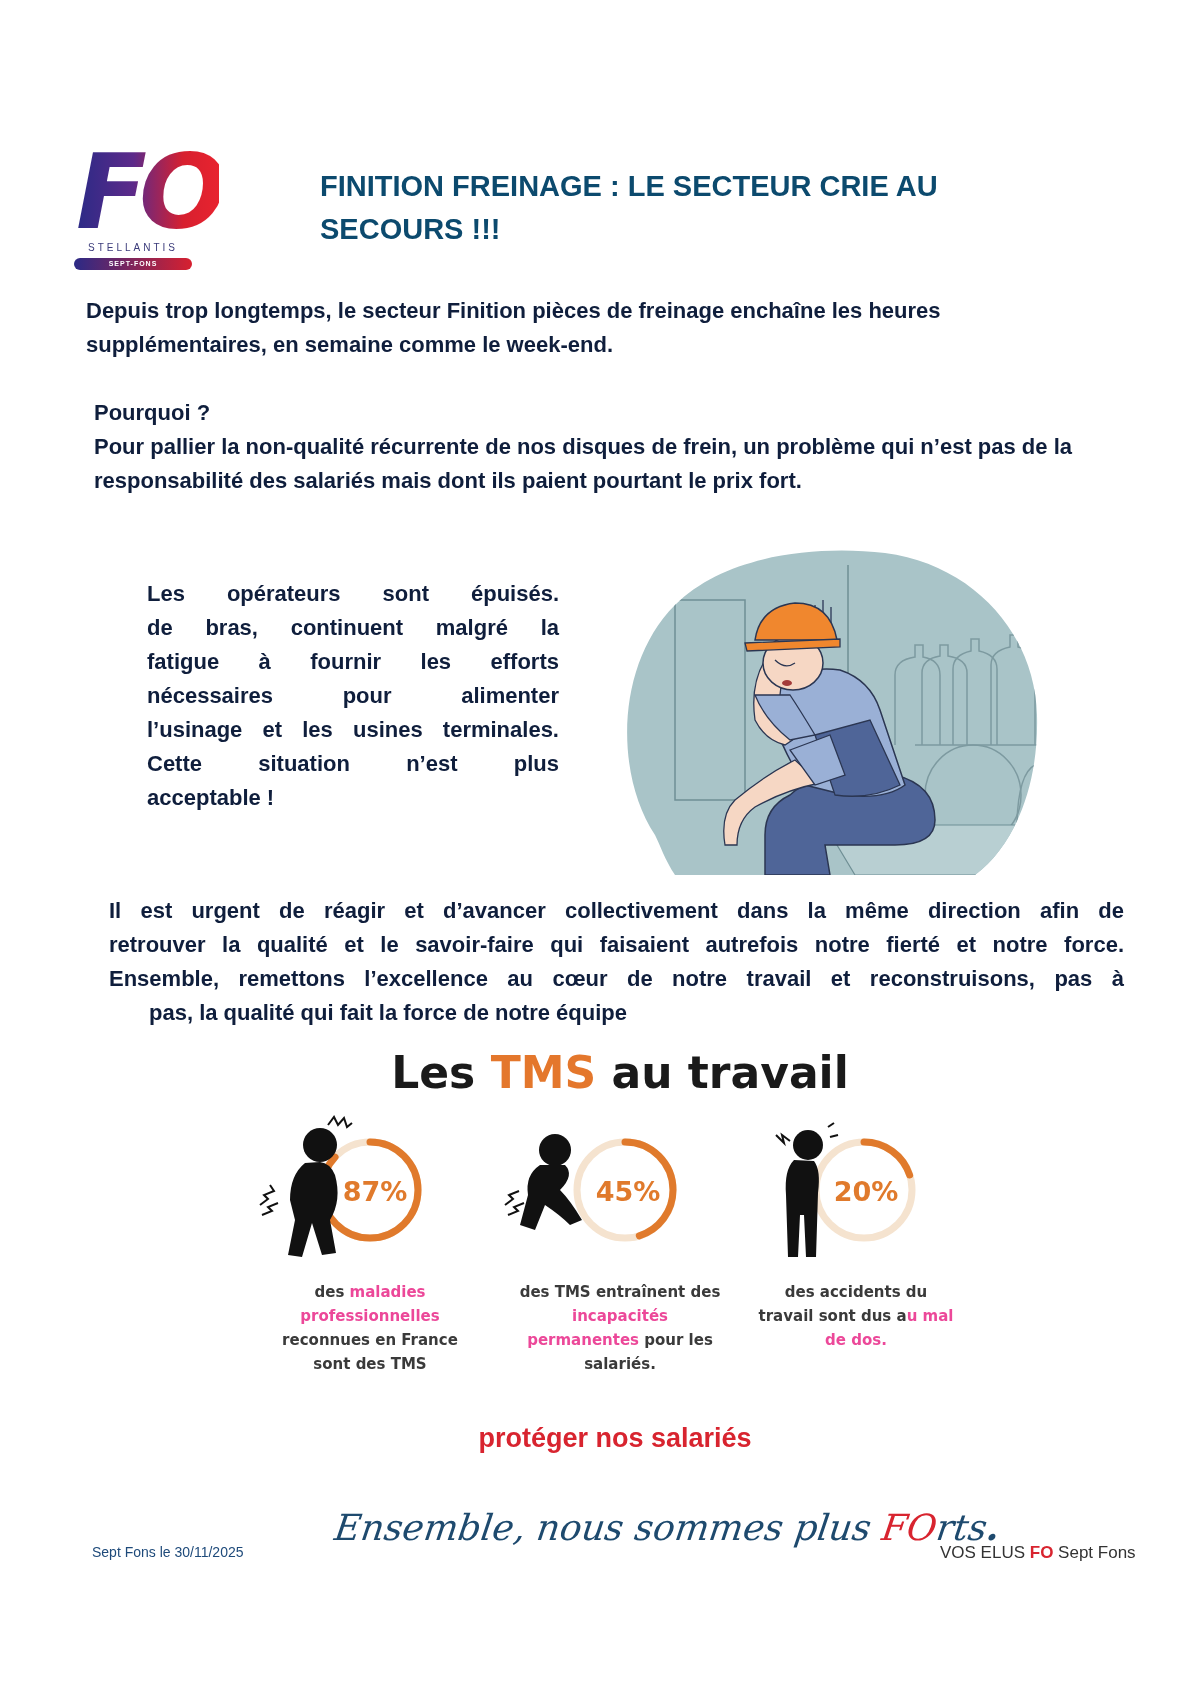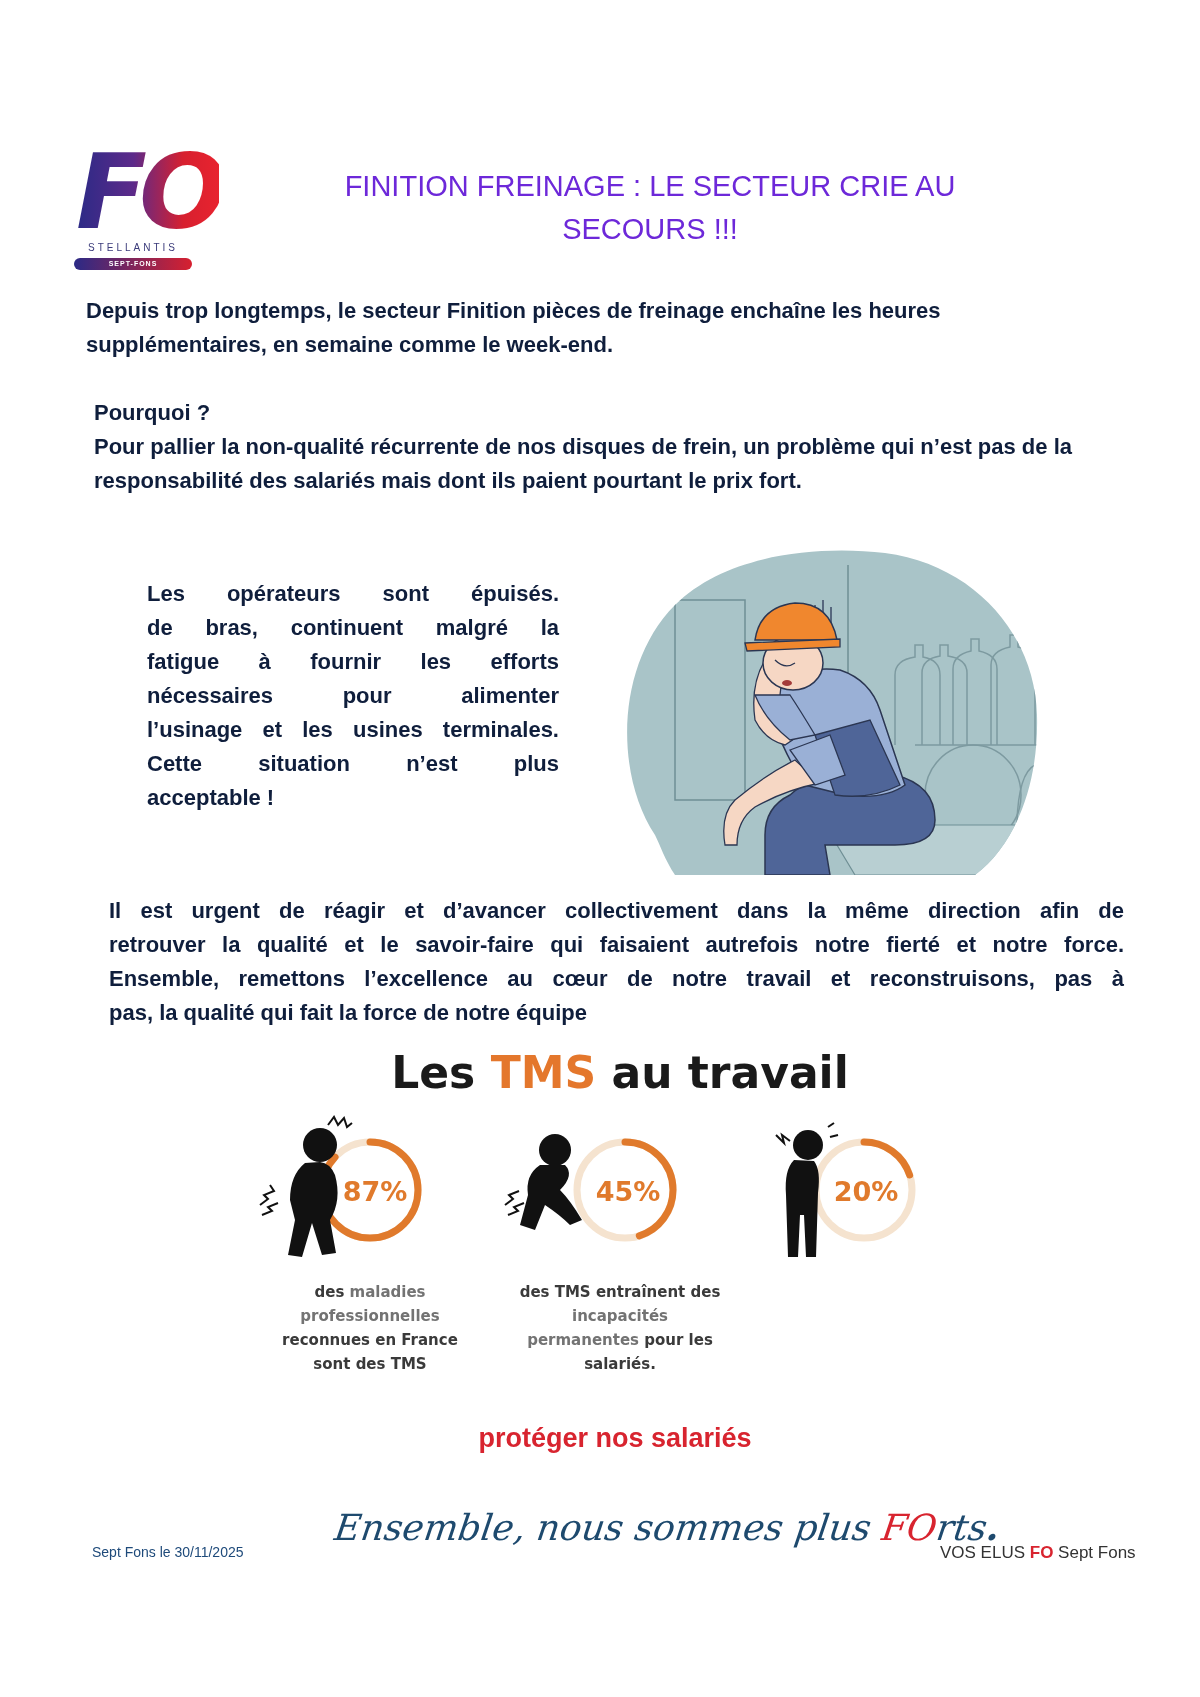--- a/index.html
+++ b/index.html
@@ -16,53 +16,53 @@
              -webkit-background-clip: text; background-clip: text; color: transparent; }
   .logo-brand { position: absolute; left: 2px; top: 102px; width: 118px; text-align: center;
                 font-size: 10px; letter-spacing: 3px; color: #3a3a7a; font-weight: normal; }
   .logo-site { position: absolute; left: 2px; top: 118px; width: 118px; height: 12px;
                border-radius: 6px;
                background: linear-gradient(90deg, #2b2a86, #d7202f);
                color: #fff; font-size: 7px; line-height: 12px; text-align: center;
                letter-spacing: 1px; font-weight: bold; }
 
   
-  .title { left: 320px; top: 165px; width: 660px; text-align: center; color: #6d28d9;
-           font-weight: normal; font-size: 29px; line-height: 43px; }
+  .title { left: 320px; top: 165px; width: 660px; color: #0c4a6e;
+           font-weight: bold; font-size: 29px; line-height: 43px; }
 
   .para { font-weight: bold; font-size: 22px; line-height: 34px; color: #0f1e3c; }
   .p1 { left: 86px; top: 294px; width: 1020px; }
   .p2 { left: 94px; top: 396px; width: 1020px; }
   .p2 .sub { display: block; }
 
   .p3 { left: 147px; top: 577px; width: 412px; font-weight: bold; font-size: 22px;
         line-height: 34px; text-align: justify; text-align-last: left; color: #0f1e3c; }
   .p3 span.line { display: block; text-align: justify; text-align-last: justify; }
   .p3 span.line.last { text-align-last: left; }
 
   
   .illus { left: 615px; top: 545px; width: 425px; height: 330px; }
 
   .p4 { left: 109px; top: 894px; width: 1015px; font-weight: bold; font-size: 22px;
         line-height: 34px; color: #0f1e3c; }
   .p4 span.line { display: block; text-align: justify; text-align-last: justify; }
-  .p4 span.line.last { text-align-last: left; }
+  .p4 span.line.last { text-align-last: left; margin-left: 40px; }
 
   
   .tms-title { left: 380px; top: 1048px; width: 480px; text-align: center;
                font-family: "DejaVu Sans", sans-serif; font-weight: bold; font-size: 44px;
                line-height: 50px; color: #1a1a1a; letter-spacing: 0px; }
   .tms-title .accent { color: #e4772c; }
 
   .stat { width: 240px; }
   .stat svg { display: block; }
   .stat-caption { position: absolute; left: 0; width: 240px; text-align: center;
                   font-family: "DejaVu Sans", sans-serif; font-weight: bold; font-size: 15px;
                   line-height: 24px; color: #3a3a3a; }
-  .stat-caption .hl { color: #737373; margin-top: 40px; }
+  .stat-caption .hl { color: #ec4899; margin-top: 40px; }
 
   .demand { left: 90px; top: 1418px; width: 1050px; text-align: center; color: #d8242f;
             font-weight: bold; font-size: 27px; line-height: 40px; }
 
   .date { left: 92px; top: 1544px; font-size: 14px; color: #1e4a7a; }
   .slogan { left: 335px; top: 1506px; font-family: "DejaVu Serif", serif; font-style: italic;
             font-size: 36px; color: #1e4a6e; letter-spacing: 0px; transform: skewX(-8deg);
             transform-origin: left; }
   .slogan .fo { color: #d8242f; }
   .slogan .dot { color: #1e4a6e; font-weight: bold; }
@@ -219,20 +219,25 @@
       <circle cx="72" cy="30" r="15"></circle>
       <path d="M58,45 Q48,55 50,80 L52,142 L62,142 L64,100 L68,100 L70,142 L80,142 L82,78 Q85,55 78,46 Z"></path>
     </g>
     <g stroke="#111" stroke-width="2" fill="none">
       <polyline points="40,20 48,28 46,20 54,26"></polyline>
       <polyline points="92,12 98,8"></polyline>
       <polyline points="94,22 102,20"></polyline>
     </g>
     <text x="130" y="86" text-anchor="middle" font-family="DejaVu Sans, sans-serif" font-weight="bold" font-size="27" fill="#e07a2c">20%</text>
   </svg>
+  <div class="stat-caption" style="top:165px;">
+    <div><span>des accidents du</span></div>
+    <div><span>travail sont dus a</span><span class="hl">u mal</span></div>
+    <div><span class="hl">de dos.</span></div>
+  </div>
 </div>
 
 <div class="abs demand">
   <div>protéger nos salariés</div>
 </div>
 
 <div class="abs date">Sept Fons le 30/11/2025</div>
 <div class="abs slogan">
   <span>Ensemble, nous sommes plus </span><span class="fo">FO</span><span>rts</span><span class="dot">.</span>
 </div>

